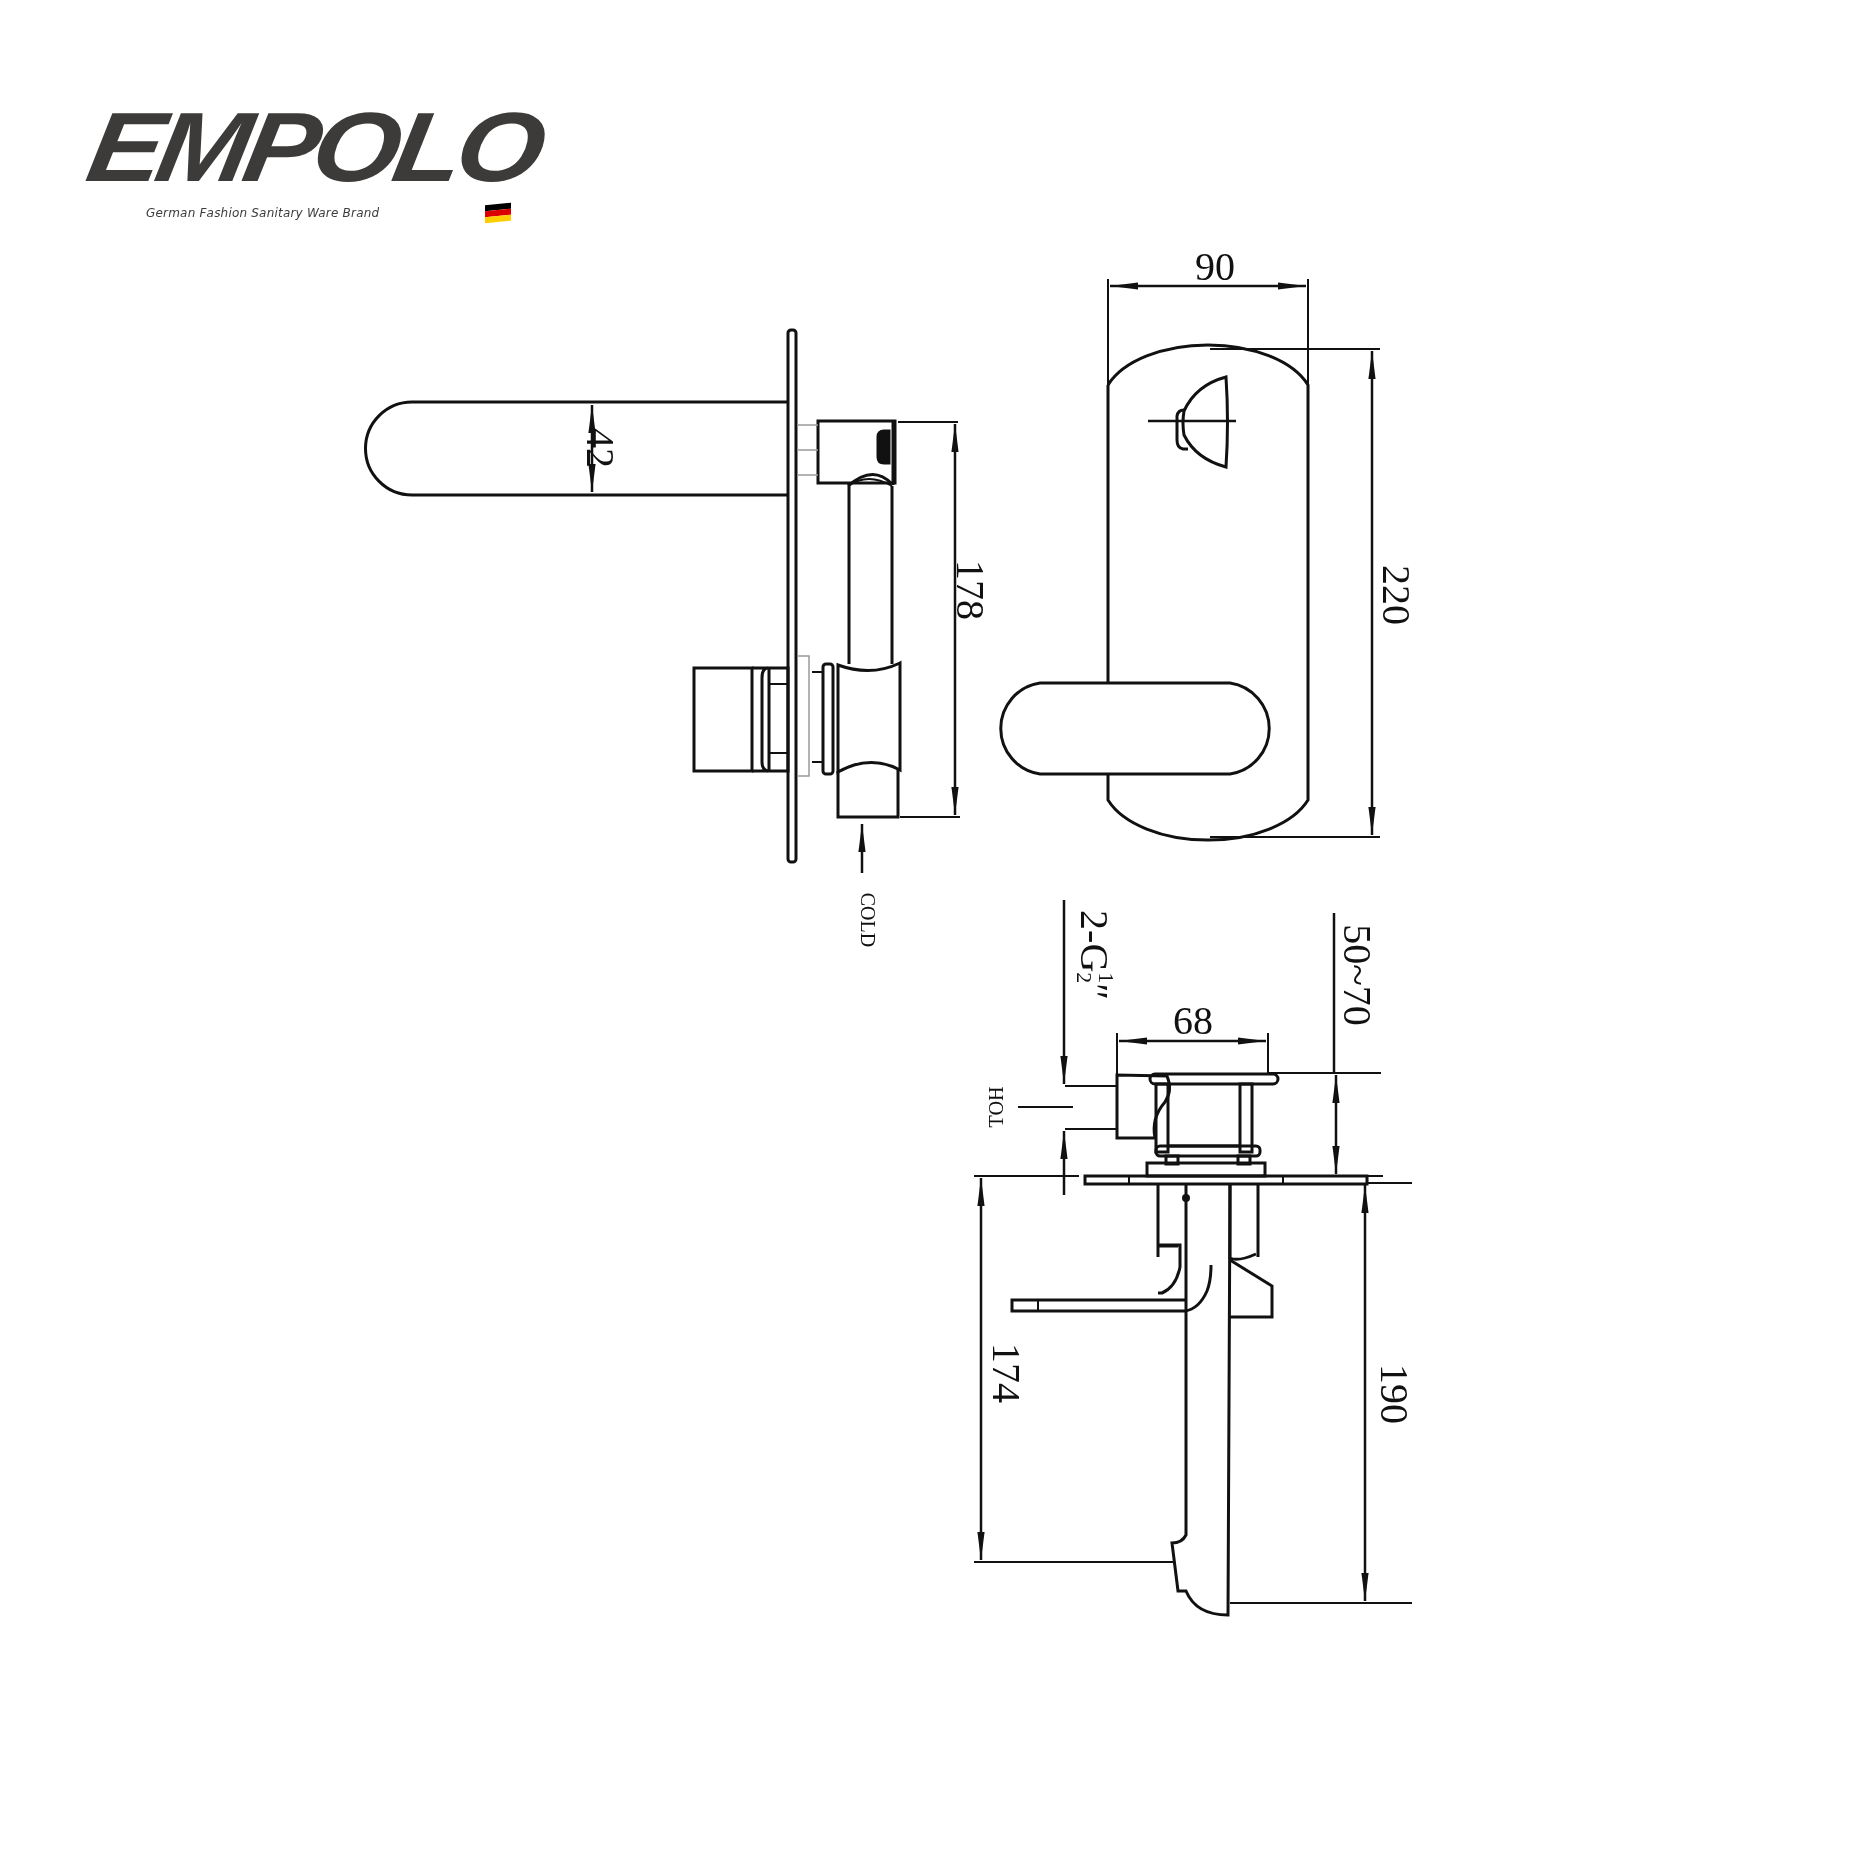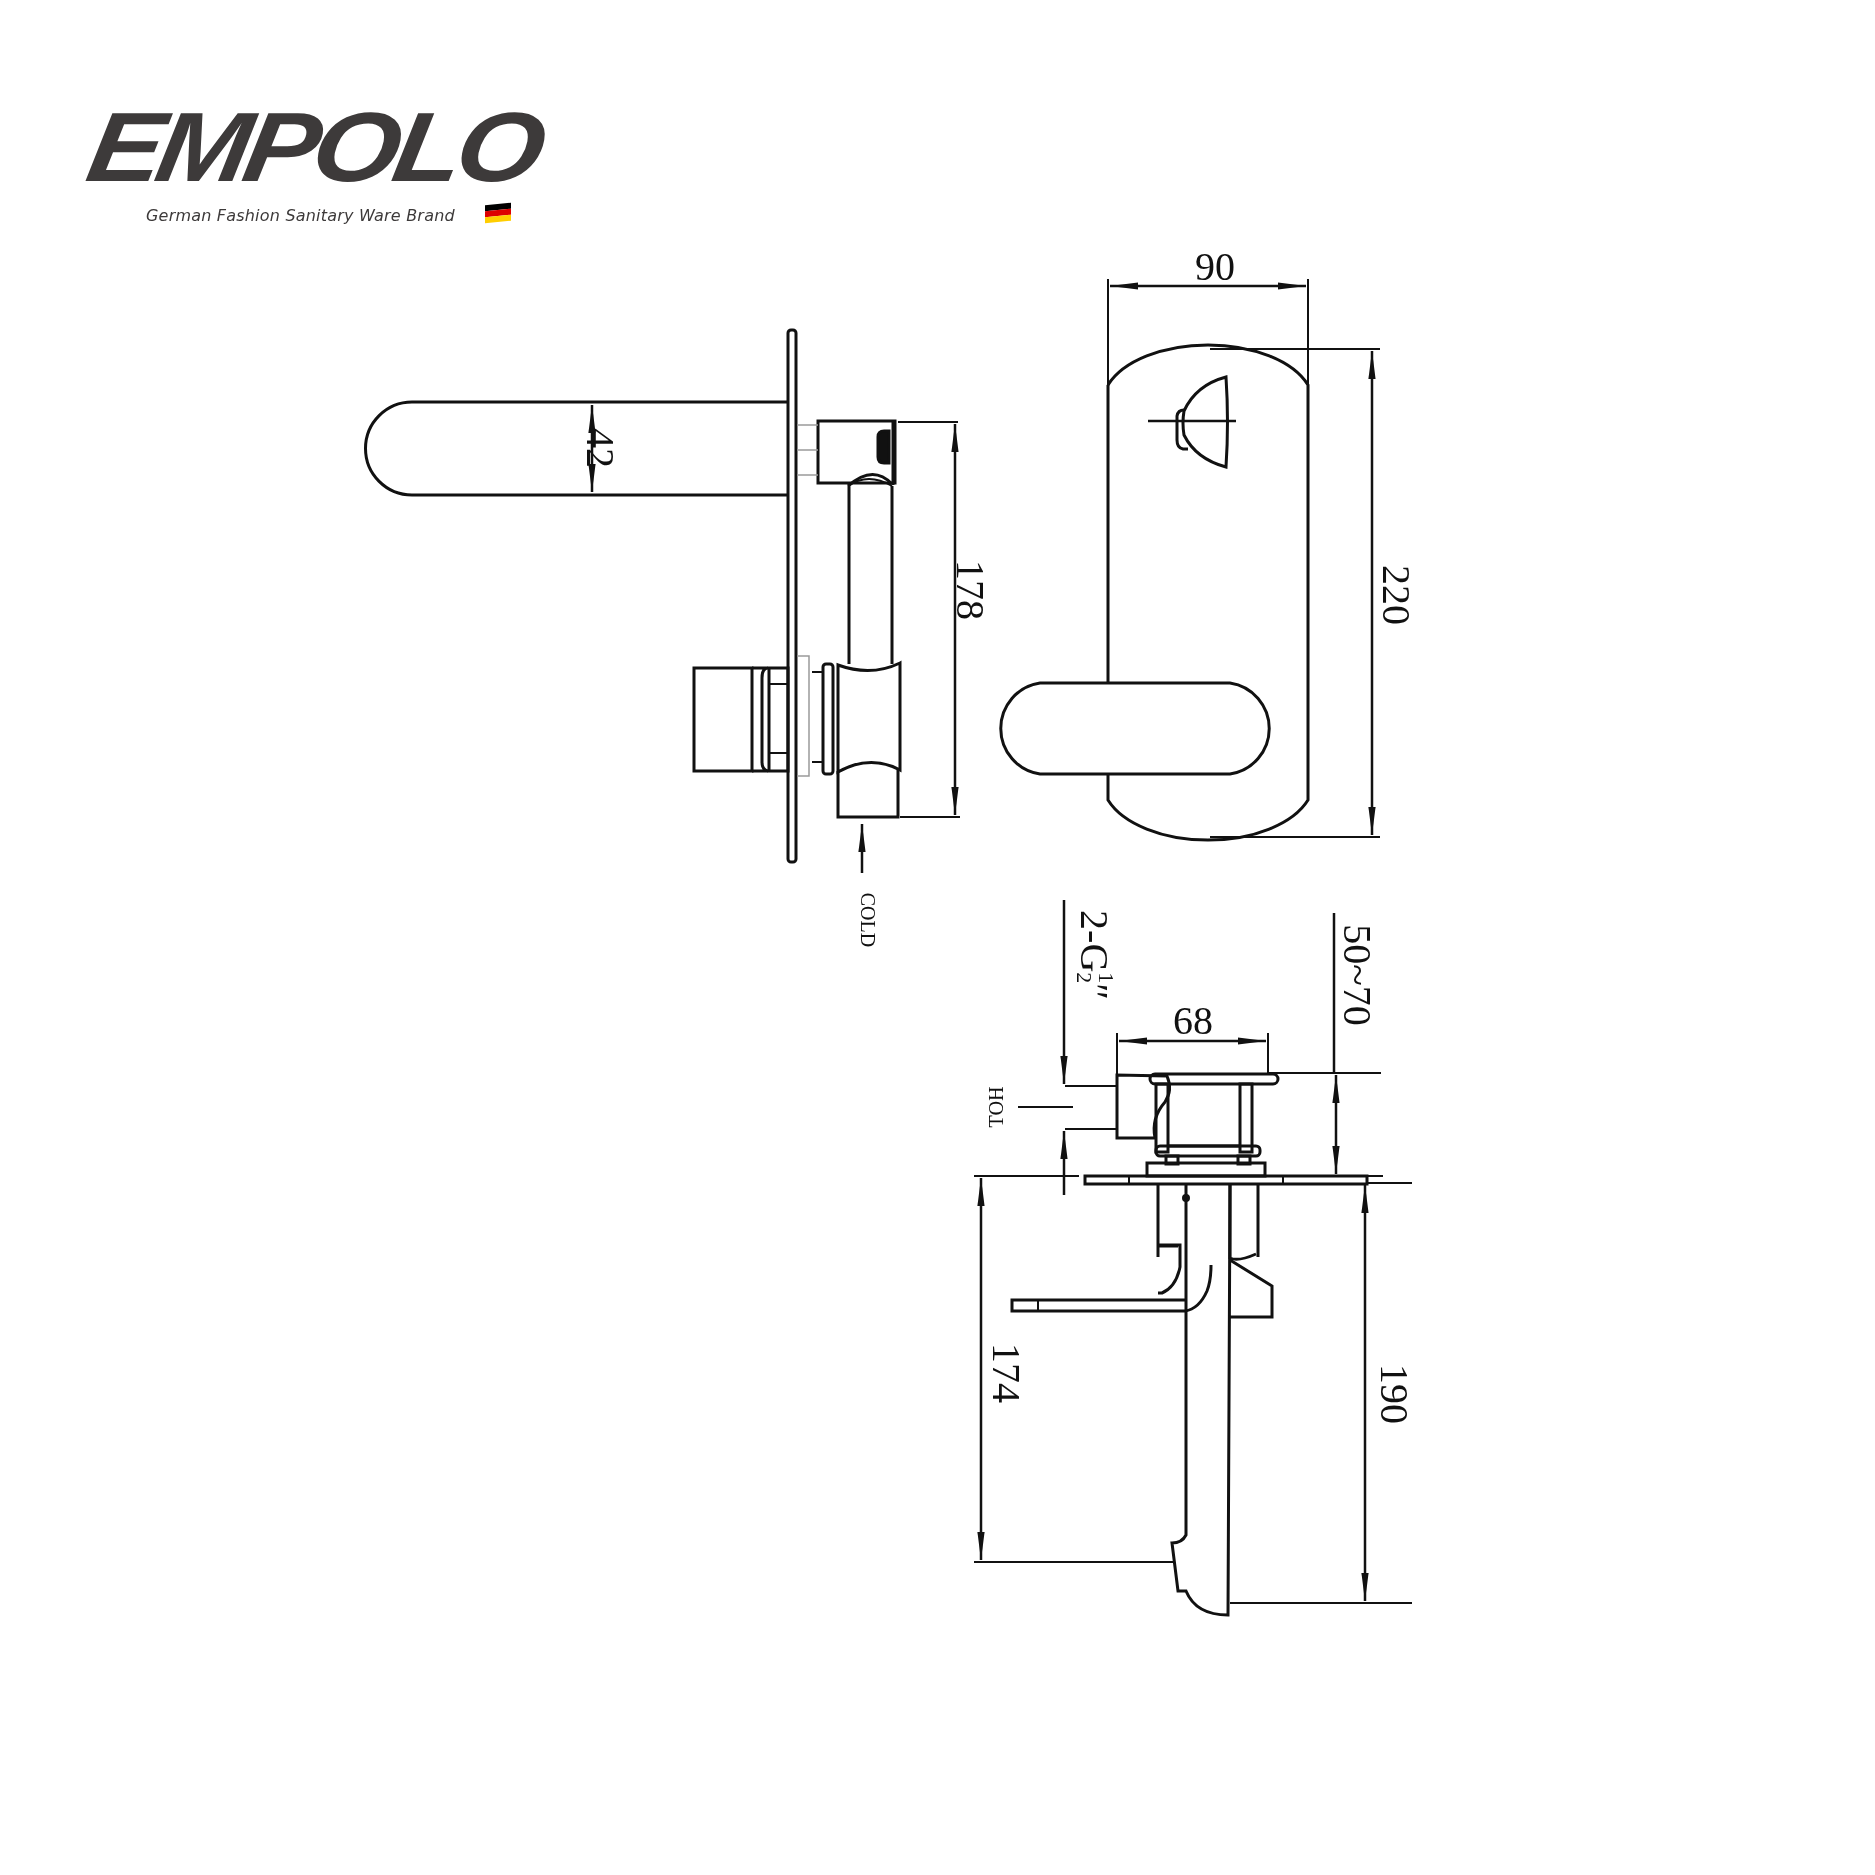--- a/index.html
+++ b/index.html
@@ -1,19 +1,19 @@
 <!DOCTYPE html>
 <html><head>
 <meta charset="utf-8">
 <style>
   html, body { margin:0; padding:0; background:#ffffff; }
   body { width:1875px; height:1875px; position:relative; overflow:hidden; font-family:"Liberation Serif", serif; }
   .logo { position:absolute; left:98px; top:98px; width:470px; height:140px; }
   .logo-word { position:absolute; left:0; top:0; font-family:"Liberation Sans", sans-serif; font-weight:bold; font-style:italic; font-size:112px; line-height:112px; letter-spacing:-6px; color:#3d3a3a; transform:skewX(-10deg) scaleY(0.88); transform-origin:left top; white-space:nowrap; }
-  .logo-tag { position:absolute; left:48px; top:108px; font-family:"DejaVu Sans", sans-serif; font-style:italic; font-size:16px; color:#3d3a3a; white-space:nowrap; letter-spacing:0.2px; }
+  .logo-tag { position:absolute; left:48px; top:108px; font-family:"DejaVu Sans", sans-serif; font-style:italic; font-size:12px; color:#3d3a3a; white-space:nowrap; letter-spacing:0.2px; }
   .flag { position:absolute; left:387px; top:106px; width:26px; height:18px; transform:skewY(-6deg); }
   .flag div { height:6px; }
   svg.drawing { position:absolute; left:0; top:0; }
   .dim { font-family:"Liberation Serif", serif; font-size:40px; fill:#111; }
   .lbl { font-family:"Liberation Serif", serif; font-size:20px; fill:#111; }
 </style>
 </head>
 <body>
 
 <div class="logo">

